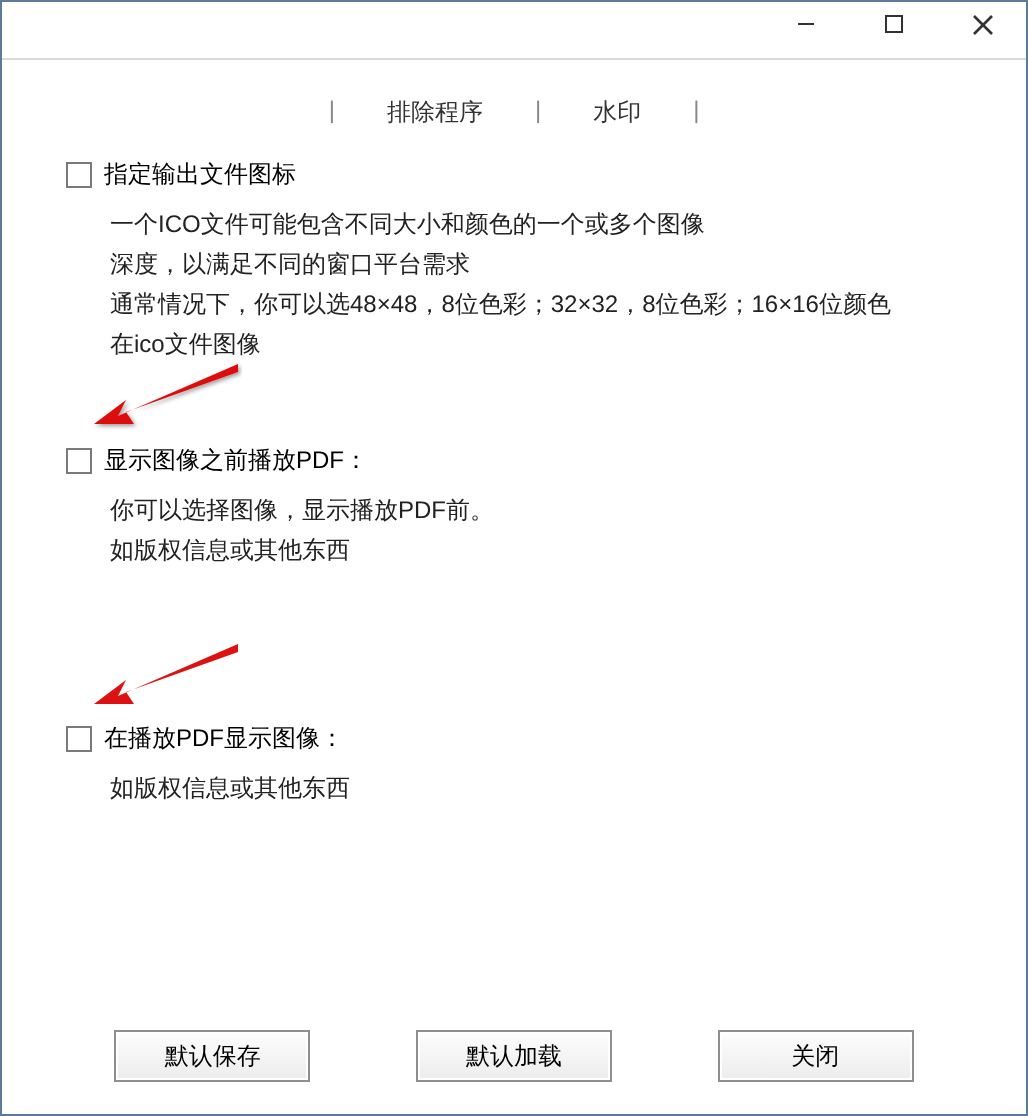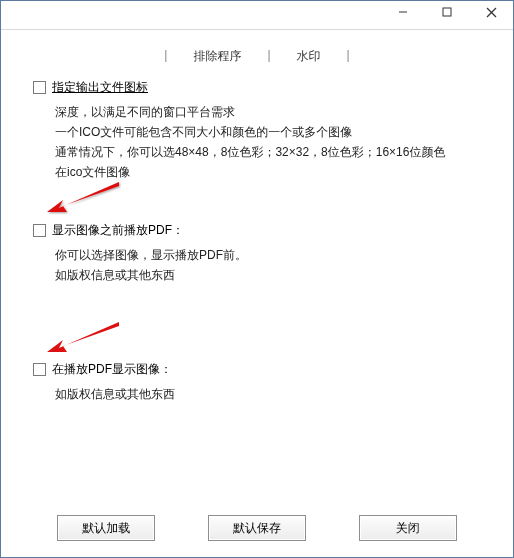--- a/index.html
+++ b/index.html
@@ -7,21 +7,21 @@
 .titlebar{height:28px;display:flex;justify-content:flex-end;align-items:flex-start;border-bottom:1px solid #d9d9d9}
 .win-btn{width:44px;height:22px;display:flex;align-items:center;justify-content:center;color:#444}
 .win-btn svg{display:block}
 .client{flex:1;position:relative;padding:18px 14px 0 14px;box-sizing:border-box;overflow:hidden}
 .tabs{display:flex;gap:22px;justify-content:center;font-size:12px;color:#333;margin-bottom:14px}
 .tabs span{padding:0 2px}
 .sep{color:#888}
 .section{margin:0 6px 40px 18px;position:relative}
 .row-check{display:flex;align-items:center;gap:6px;margin-bottom:6px}
 .chk{width:13px;height:13px;border:1px solid #7a7a7a;background:#fff;box-sizing:border-box}
-.underline{text-decoration:underline}
+.underline{}
 .desc{margin-left:22px;line-height:20px;color:#222}
 .arrow{position:absolute;pointer-events:none}
 .btnbar{position:absolute;left:0;right:0;bottom:16px;display:flex;justify-content:space-around;padding:0 30px}
 .btn{min-width:96px;height:24px;border:1px solid #8e8e8e;background:linear-gradient(#fdfdfd,#ececec);display:flex;align-items:center;justify-content:center;font-size:12px;box-shadow:0 0 0 1px #fff inset}
 </style>
 </head>
 <body>
 
 <div class="window">
 
@@ -52,22 +52,22 @@
       <span class="sep">|</span>
       <span>水印</span>
       <span class="sep">|</span>
     </div>
 
     <div class="section">
       <div class="row-check">
         <div class="chk"></div>
         <span class="underline">指定输出文件图标</span>
       </div>
+      <div class="desc">一个ICO文件可能包含不同大小和颜色的一个或多个图像</div>
       <div class="desc">深度，以满足不同的窗口平台需求</div>
-      <div class="desc">一个ICO文件可能包含不同大小和颜色的一个或多个图像</div>
       <div class="desc">通常情况下，你可以选48×48，8位色彩；32×32，8位色彩；16×16位颜色</div>
       <div class="desc">在ico文件图像</div>
     </div>
 
     <svg class="arrow" style="left:40px;top:148px" width="80" height="40" viewBox="0 0 80 40">
       <defs>
           <filter id="s1" x="-20%" y="-20%" width="140%" height="140%">
             <feDropShadow dx="1" dy="1" stdDeviation="1" flood-opacity="0.4"></feDropShadow>
           </filter>
         </defs>
@@ -89,19 +89,19 @@
 
     <div class="section" style="margin-top:76px">
       <div class="row-check">
         <div class="chk"></div>
         <span>在播放PDF显示图像：</span>
       </div>
       <div class="desc">如版权信息或其他东西</div>
     </div>
 
     <div class="btnbar">
+      <div class="btn">默认保存</div>
       <div class="btn">默认加载</div>
-      <div class="btn">默认保存</div>
       <div class="btn">关闭</div>
     </div>
 
   </div>
 </div>
 
 </body></html>

